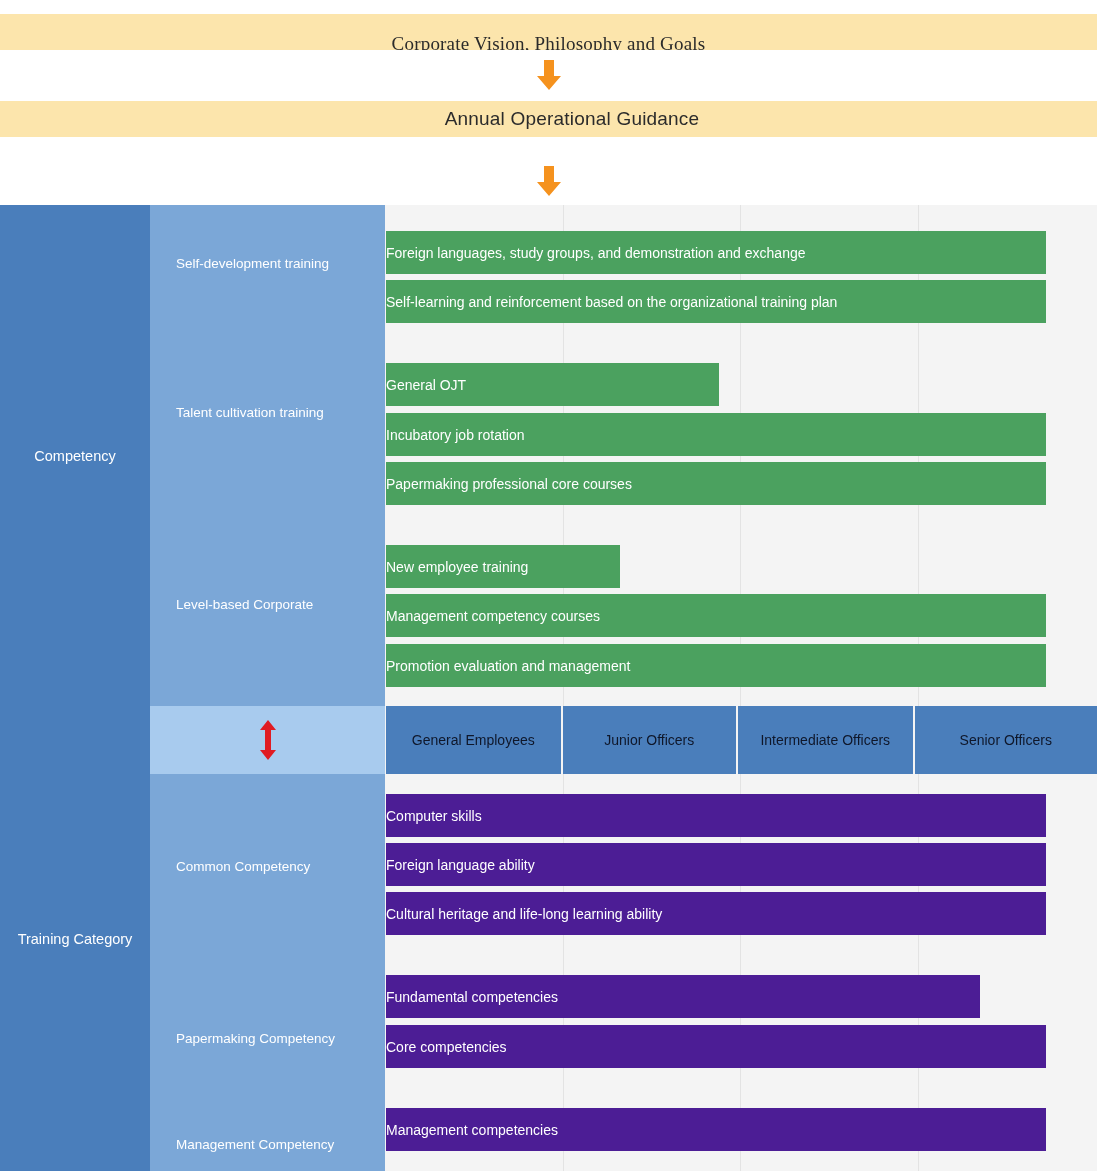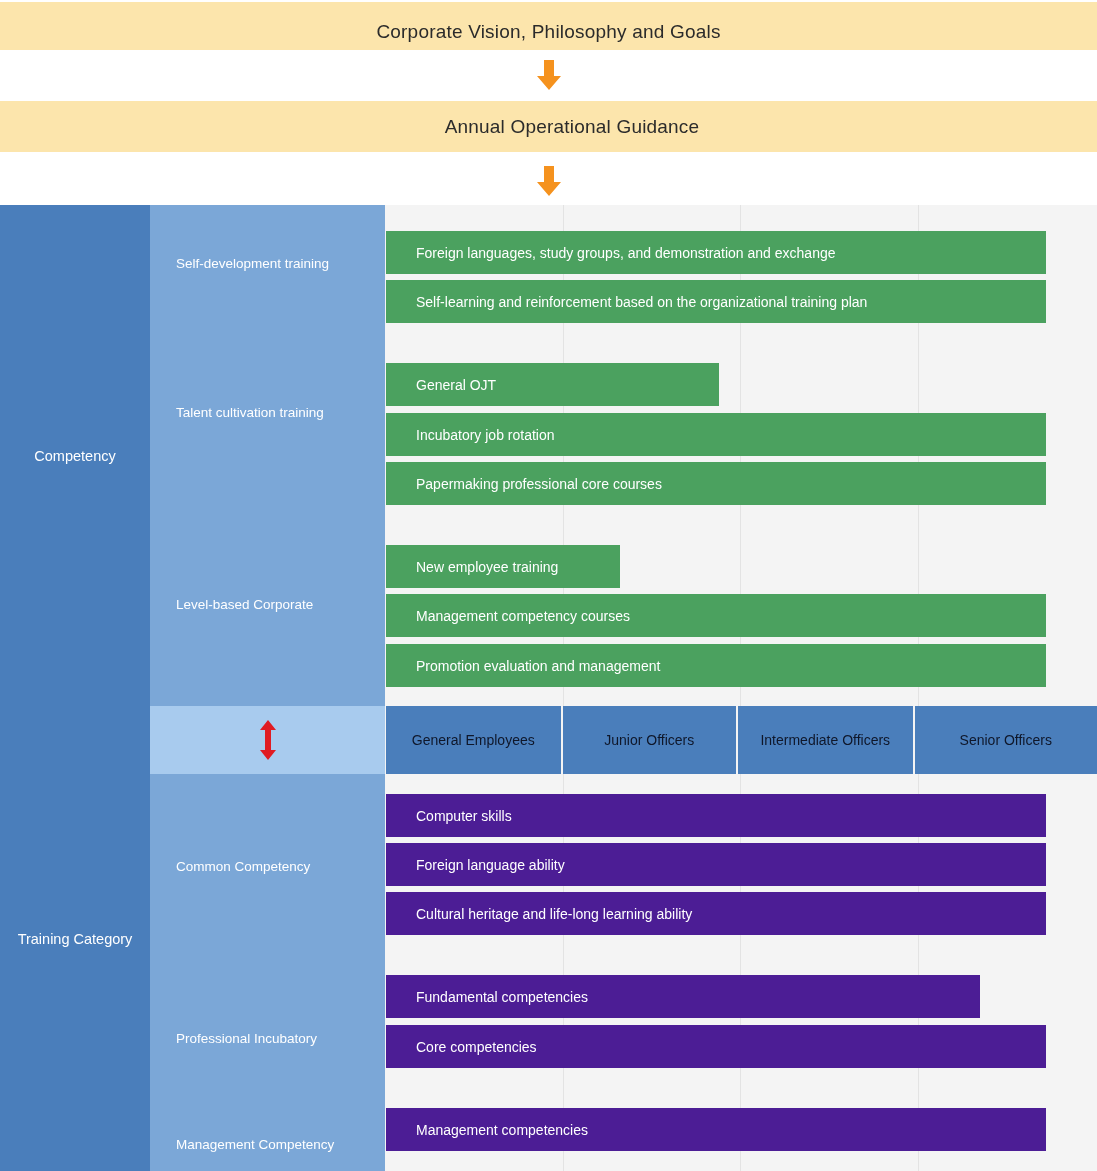--- a/index.html
+++ b/index.html
@@ -11,22 +11,22 @@
   }
   #page { position: relative; width: 1097px; height: 1171px; }
 
   
   .band {
     position: absolute; left: 0; width: 1097px;
     background: #fce5ac;
     display: flex; align-items: center; justify-content: center;
     font-size: 19px; color: #2b2b2b; letter-spacing: .2px;
   }
-  #band-vision    { top: 2px;   height: 60px; }
-  #band-guidance  { top: 101px; height: 51px; padding-left: 47px; }
+  #band-vision    { top: 14px;   height: 60px; font-family: Liberation Serif, serif; }
+  #band-guidance  { top: 101px; height: 36px; padding-left: 47px; }
 
   .gap { position: absolute; left: 0; width: 1097px; background: #ffffff; }
   #gap-1 { top: 50px;  height: 51px; }
   #gap-2 { top: 152px; height: 53px; }
 
   .arrow-down {
     position: absolute; left: 50%; transform: translateX(-50%);
     width: 34px; height: 34px;
   }
   #arrow-1 { top: 58px; }
@@ -69,21 +69,21 @@
     position: absolute; top: 0; width: 1px; height: 966px;
     background: #e3e3e3;
   }
 
   
   .bar {
     position: absolute; left: 1px;
     display: flex; align-items: center;
     color: #ffffff; font-size: 14px;
   }
-  .bar > span { padding-left: 30px; white-space: nowrap; }
+  .bar > span { white-space: nowrap; }
   .bar.green  { background: #4ba15f; }
   .bar.orange { background: #4c1d95; }
 
   
   #col-header {
     position: absolute; left: 1px; top: 501px;
     width: 711px; height: 68px;
     display: flex;
   }
   .col-head {
@@ -143,21 +143,21 @@
     <div class="sub-col highlight" style="top:501px;height:68px;">
       <svg class="arrow-updown" viewBox="0 0 26 44">
         <polygon points="13,2 21,12 16,12 16,32 21,32 13,42 5,32 10,32 10,12 5,12" fill="#e01b22"></polygon>
       </svg>
     </div>
 
     <div class="sub-col" style="top:569px;height:185px;">
       <span>Common Competency</span>
     </div>
     <div class="sub-col" style="top:754px;height:158px;">
-      <span>Professional Incubatory</span>
+      <span>Papermaking Competency</span>
     </div>
     <div class="sub-col" style="top:912px;height:54px;">
       <span>Management Competency</span>
     </div>
 
     <div id="plot">
 
       <div class="gridline" style="left:178px;"></div>
       <div class="gridline" style="left:355px;"></div>
       <div class="gridline" style="left:533px;"></div>

